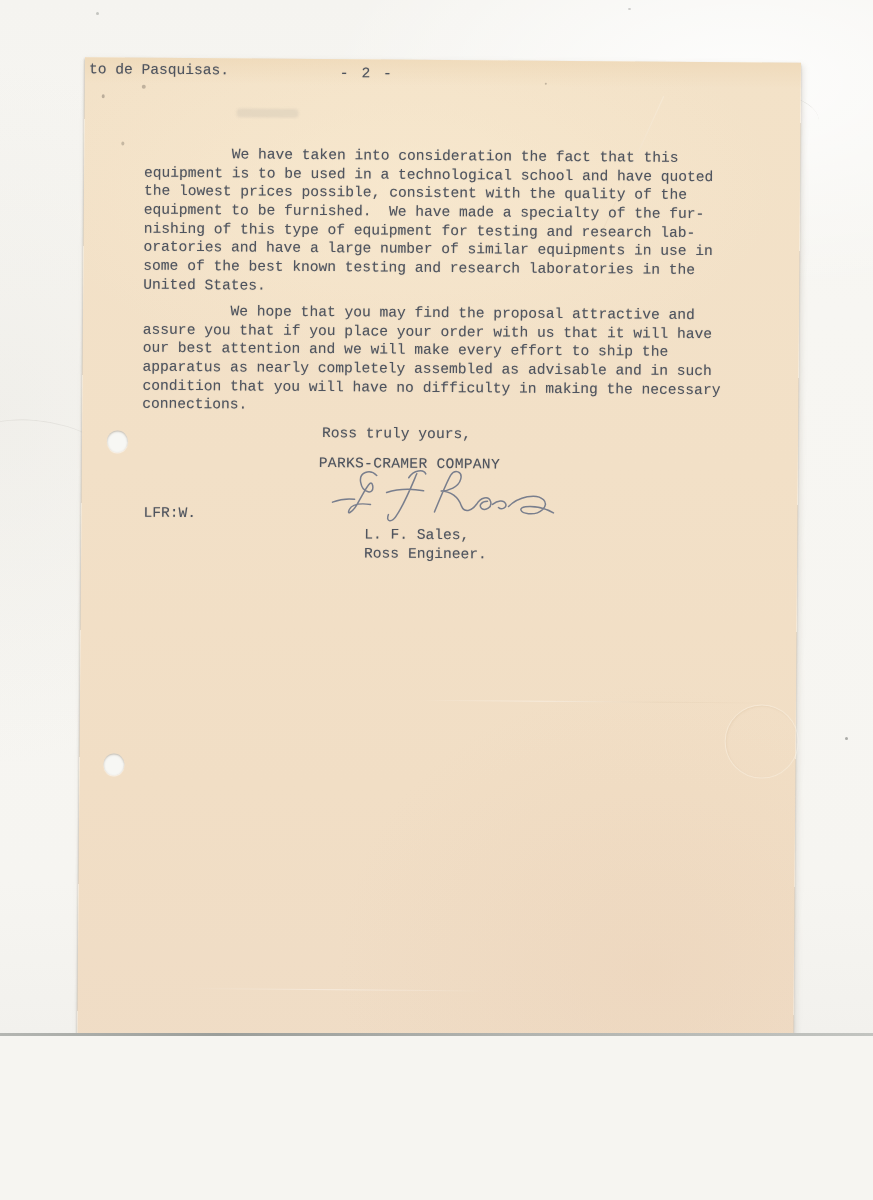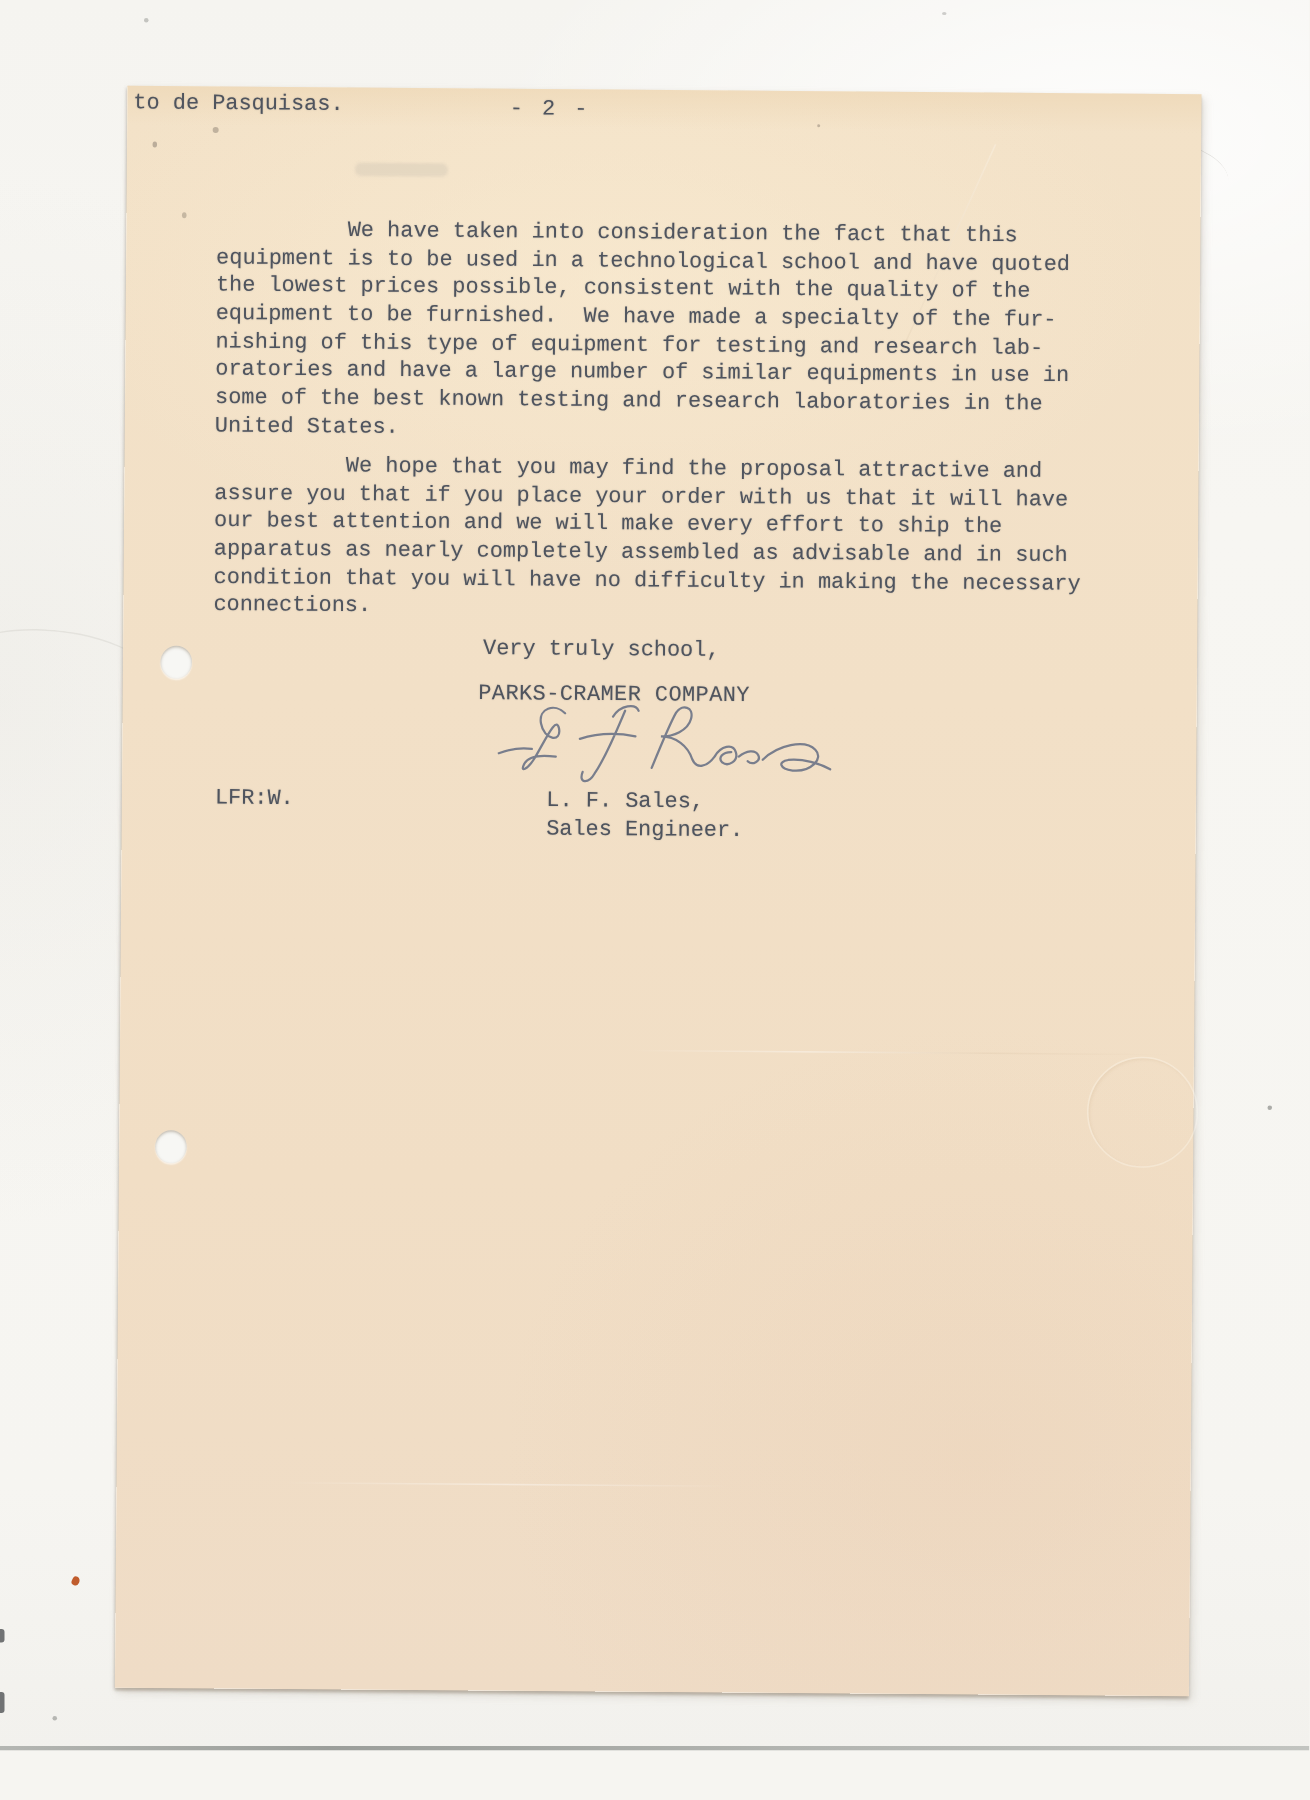--- a/index.html
+++ b/index.html
@@ -2,21 +2,21 @@
 <html><head>
 <meta charset="utf-8">
 <style>
   html,body{margin:0;padding:0;}
   body{
     width:873px;height:1200px;overflow:hidden;
     font-family:"Liberation Mono","DejaVu Sans Mono",monospace;
     background:#f6f5f1;
   }
   .scan{
-    position:relative;width:873px;height:1167px;
+    position:relative;width:873px;height:1036px;
     background:
       radial-gradient(ellipse 600px 300px at 85% 8%, rgba(255,255,255,0.8), transparent 70%),
       radial-gradient(ellipse 400px 500px at 0% 40%, rgba(228,226,220,0.35), transparent 70%),
       linear-gradient(180deg,#f5f4f0 0%,#f7f6f2 30%,#f6f5f1 85%,#f2f1ed 100%);
     overflow:hidden;
   }
   
   .arc{position:absolute;border:0;border-top:1px solid rgba(190,188,181,0.45);border-radius:50%;}
   .arc1{left:560px;top:90px;width:260px;height:90px;transform:rotate(-7deg);}
   .arc2{left:-40px;top:420px;width:150px;height:70px;transform:rotate(6deg);opacity:.6;}
@@ -59,21 +59,21 @@
 
   .header-row{position:absolute;left:4px;top:3px;width:700px;}
   .header-left{position:absolute;left:0;top:0;}
   .header-page{position:absolute;left:251px;top:2px;letter-spacing:2px;}
   .para{position:absolute;left:60px;width:600px;}
   .para1{top:87px;}
   .para2{top:244px;}
   .closing{position:absolute;left:240px;top:365px;}
   .company{position:absolute;left:237px;top:395px;letter-spacing:0.3px;}
   .signature-svg{position:absolute;left:243px;top:406px;}
-  .ref{position:absolute;left:62px;top:466px;font-family:Liberation Mono, monospace;}
+  .ref{position:absolute;left:62px;top:446px;font-family:Liberation Mono, monospace;}
   .sigblock{position:absolute;left:283px;top:466px;}
 </style>
 </head>
 <body>
 
 <div class="scan">
 
   <div class="arc arc1"></div>
   <div class="arc arc2"></div>
   <div class="arc arc3"></div>
@@ -118,38 +118,38 @@
 
     <div class="para para2">
       <div class="tline ink">          We hope that you may find the proposal attractive and</div>
       <div class="tline ink">assure you that if you place your order with us that it will have</div>
       <div class="tline ink">our best attention and we will make every effort to ship the</div>
       <div class="tline ink">apparatus as nearly completely assembled as advisable and in such</div>
       <div class="tline ink">condition that you will have no difficulty in making the necessary</div>
       <div class="tline ink">connections.</div>
     </div>
 
-    <div class="closing ink tline">Very truly school,</div>
+    <div class="closing ink tline">Ross truly yours,</div>
     <div class="company ink tline">PARKS-CRAMER COMPANY</div>
 
     <svg class="signature-svg" width="240" height="68" viewBox="0 0 240 68">
       <path fill="none" stroke="#6b7386" stroke-width="1.5" stroke-linecap="round" opacity="0.9" d="M8,37 C16,34 23,33 30,34
            M52,10 C45,3 34,7 36,17 C38,28 50,30 48,20 C46,12 40,26 32,40 C27,48 22,50 25,44 C28,38 38,38 46,39
            M84,12 C89,4 99,3 101,8
            M92,8 C87,20 80,38 72,50 C68,57 61,57 64,49
            M62,27 C74,23 88,23 99,25
            M110,46 C116,31 122,16 126,9 C130,3 138,5 136,13 C134,21 124,25 116,25 C126,25 134,31 137,40 C140,47 147,45 152,38
            M152,38 C156,31 164,29 166,35 C168,41 161,45 157,42 C154,39 157,35 163,35
            M168,38 C173,34 179,33 181,37 C183,41 177,44 174,41
            M184,40 C194,30 212,26 219,33 C225,39 216,48 204,47 C195,46 194,41 201,40 C211,39 222,42 229,46"></path>
     </svg>
 
     <div class="ref ink tline">LFR:W.</div>
 
     <div class="sigblock">
       <div class="tline ink">L. F. Sales,</div>
-      <div class="tline ink">Sales Engineer.</div>
+      <div class="tline ink">Ross Engineer.</div>
     </div>
 
   </div>
 
   <div class="bottom-strip"></div>
 </div>
 
 </body></html>

